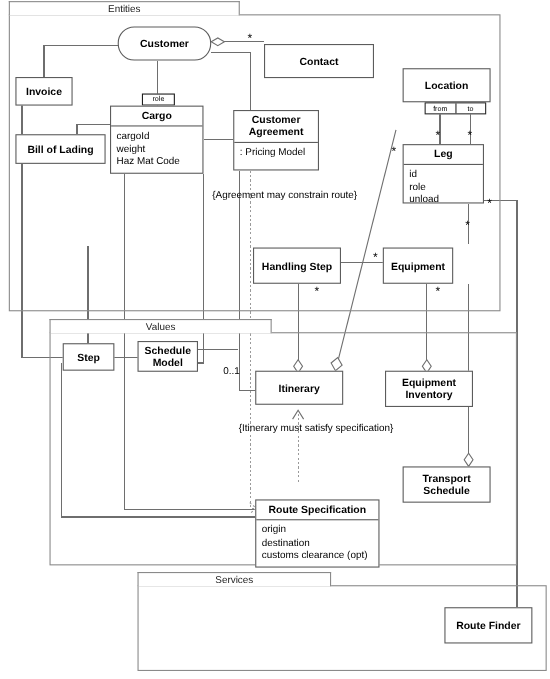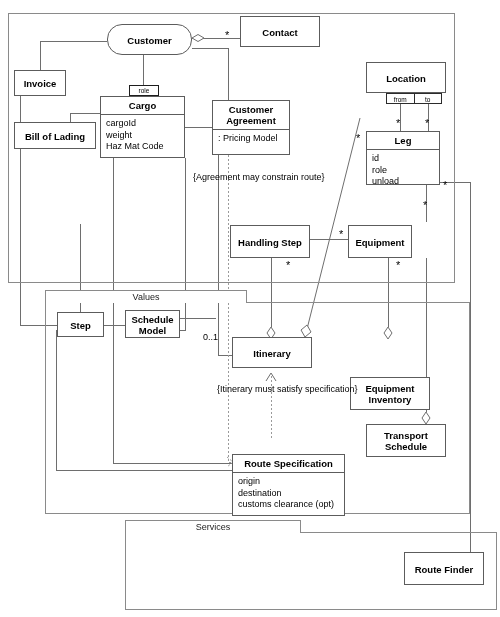--- a/index.html
+++ b/index.html
@@ -209,32 +209,33 @@
     <polyline points="180,318 216,318"></polyline>
 
     <polyline class="dashed" points="271,438 271,375"></polyline>
     <path class="diag" d="M266,381 L271,373 L276,381" fill="none"></path>
 
     <polyline points="232,470 56,470 56,330"></polyline>
 
   </svg>
 
   <div class="pkg" style="left:8px; top:13px; width:447px; height:270px;"></div>
+  <div class="pkg-tab" style="left:8px; top:1px; width:210px;">Entities</div>
 
   <div class="pkg" style="left:45px; top:302px; width:425px; height:212px;"></div>
   <div class="pkg-tab" style="left:45px; top:290px; width:202px;text-align:center;">Values</div>
 
   <div class="pkg" style="left:125px; top:532px; width:372px; height:78px;"></div>
   <div class="pkg-tab" style="left:125px; top:520px; width:176px;">Services</div>
 
   <div class="cls" style="left:107px; top:24px; width:85px; height:31px;border-radius:15px;">
     <div class="cls-name" style="line-height:25px;padding:3px 2px;">Customer</div>
   </div>
 
-  <div class="cls" style="left:240px; top:16px; width:80px; height:31px;">
+  <div class="cls" style="left:240px; top:40px; width:100px; height:31px;">
     <div class="cls-name" style="line-height:25px;padding:3px 2px;">Contact</div>
   </div>
 
   <div class="cls" style="left:14px; top:70px; width:52px; height:26px;">
     <div class="cls-name" style="line-height:20px;padding:3px 2px;">Invoice</div>
   </div>
 
   <div class="cls" style="left:14px; top:122px; width:82px; height:27px;">
     <div class="cls-name" style="line-height:21px;padding:3px 2px;">Bill of Lading</div>
   </div>
@@ -289,21 +290,21 @@
   </div>
 
   <div class="cls" style="left:125px; top:310px; width:55px; height:28px;">
     <div class="cls-name" style="padding:3px 2px;">Schedule Model</div>
   </div>
 
   <div class="cls" style="left:232px; top:337px; width:80px; height:31px;">
     <div class="cls-name" style="line-height:25px;padding:3px 2px;">Itinerary</div>
   </div>
 
-  <div class="cls" style="left:350px; top:337px; width:80px; height:33px;margin-top:40px;">
+  <div class="cls" style="left:350px; top:337px; width:80px; height:33px;">
     <div class="cls-name" style="padding:5px 2px;">Equipment Inventory</div>
   </div>
 
   <div class="cls" style="left:366px; top:424px; width:80px; height:33px;">
     <div class="cls-name" style="padding:5px 2px;">Transport Schedule</div>
   </div>
 
   <div class="cls compart" style="left:232px; top:434px; width:113px; height:62px;margin-top:20px;">
     <div class="cls-name">Route Specification</div>
     <div class="cls-attrs">

